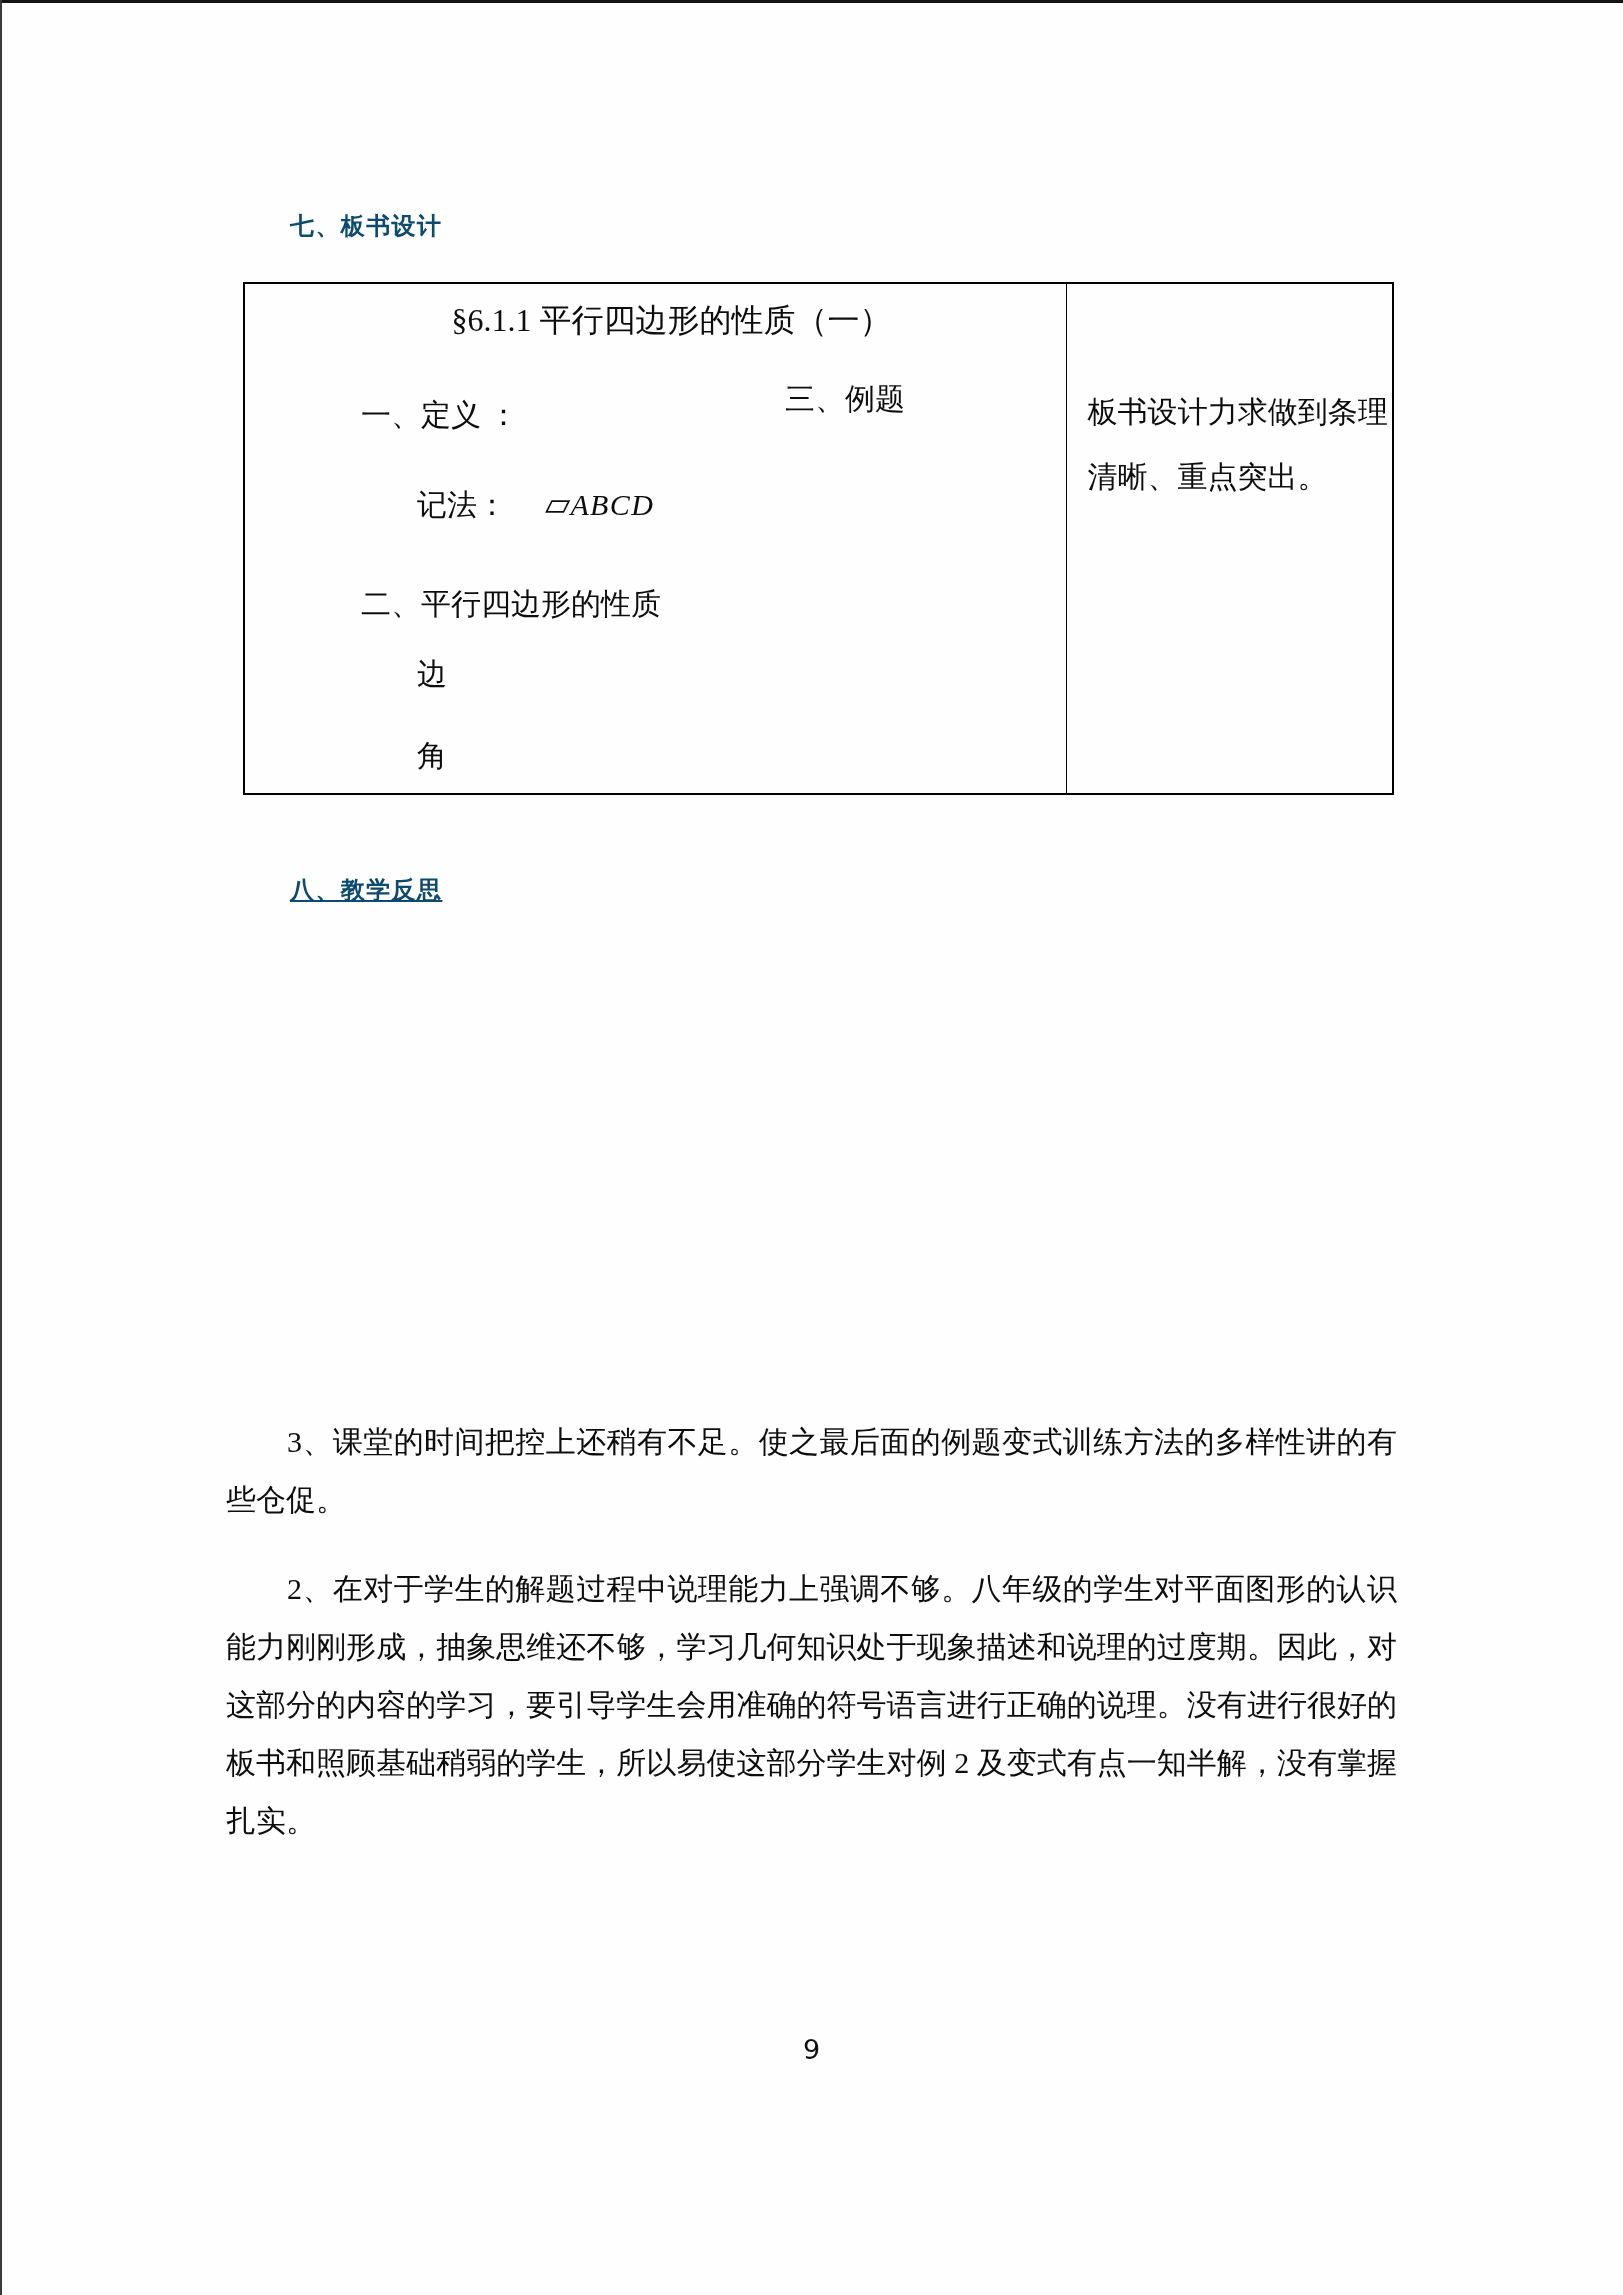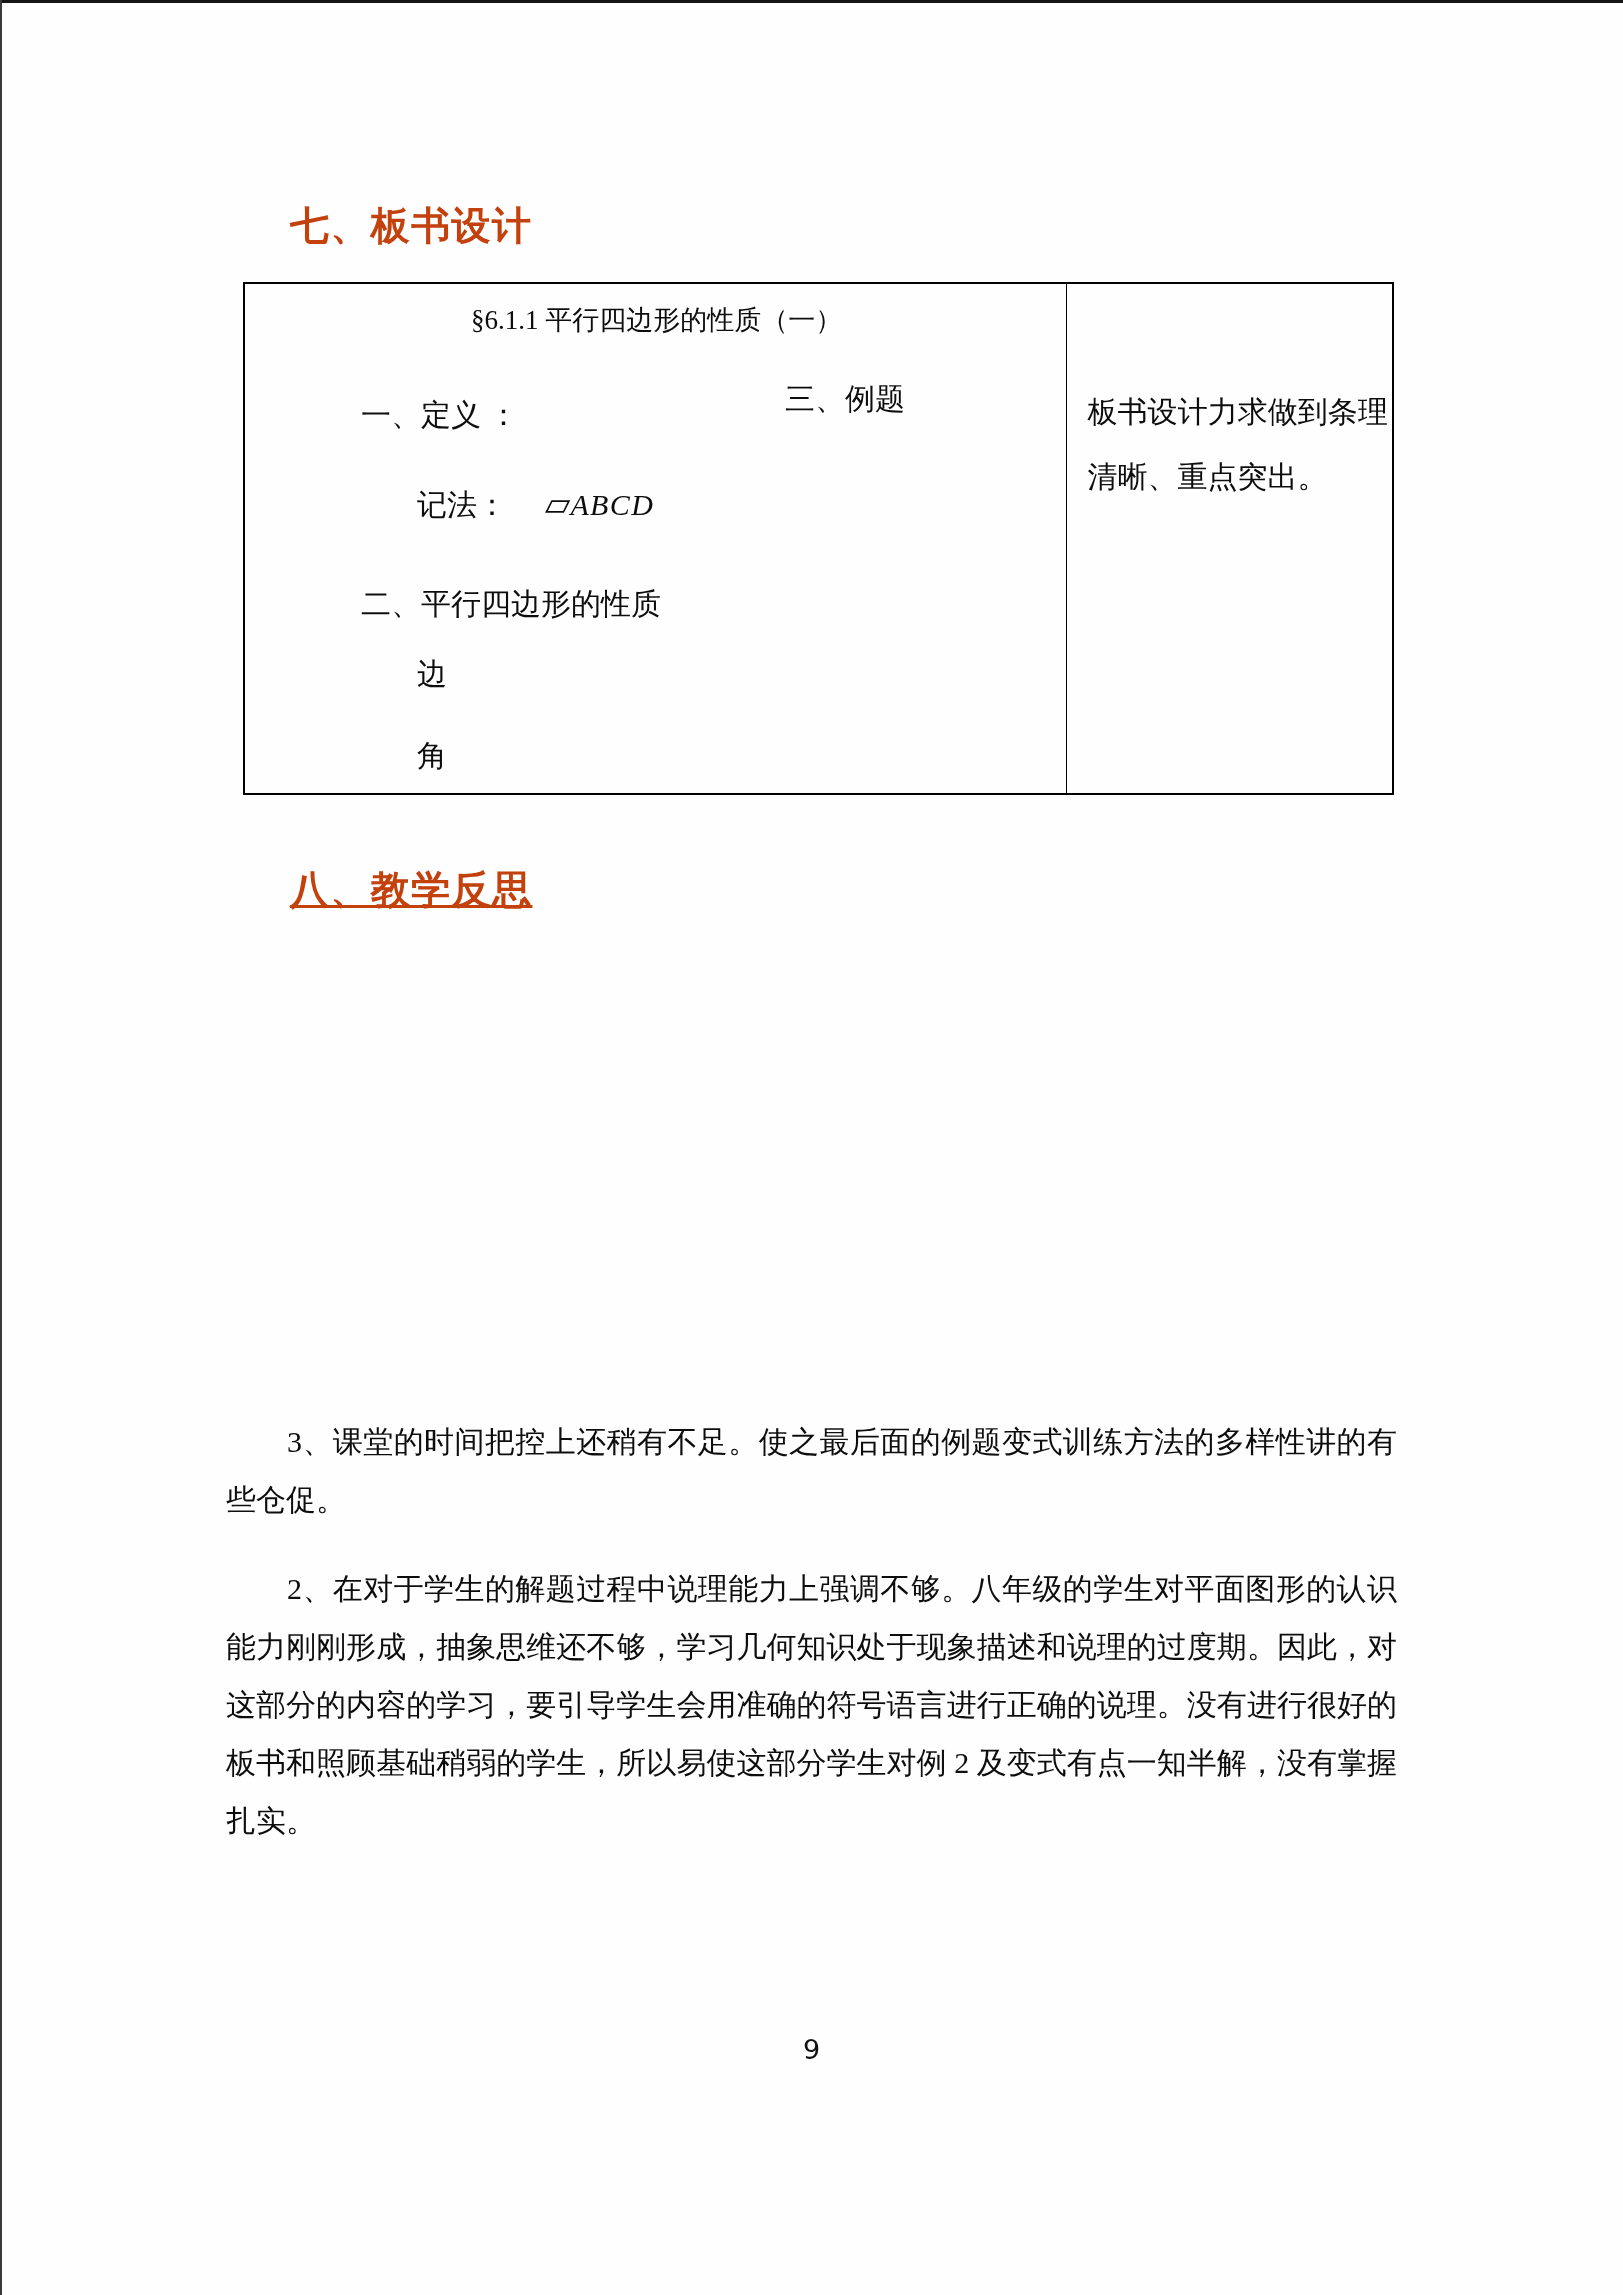--- a/index.html
+++ b/index.html
@@ -10,35 +10,35 @@
     color:#0d0d0d;
     font-family:"Liberation Serif","DejaVu Serif",serif;
     overflow:hidden;
   }
   .scan-edge-top{position:absolute;top:0;left:0;width:100%;height:3.4px;background:#151515;}
   .scan-edge-left{position:absolute;top:0;left:0;width:2px;height:100%;background:#3a3a3a;}
 
   .sec-heading{
     position:absolute;left:290px;margin:0;
     font-family:"DejaVu Sans","Liberation Sans",sans-serif;
-    font-weight:bold;font-size:39px;line-height:38px;color:#c2410c;
+    font-weight:bold;font-size:24px;line-height:38px;color:#0c4a6e;
     letter-spacing:1.4px;
   }
   #heading-board{top:207px;}
   #heading-reflection{top:871px;text-decoration:underline;}
 
   
   .board-table{
     position:absolute;top:282px;left:243px;
     width:1151px;height:513px;
     border:2px solid #000;border-top-width:2.7px;
     display:flex;box-sizing:border-box;
   }
   .bt-left{position:relative;width:822px;border-right:1.4px solid #000;box-sizing:border-box;font-size:30px;}
-  .bt-title{position:absolute;top:17.7px;left:1px;width:100%;text-align:center;font-size:27px;line-height:37px;}
+  .bt-title{position:absolute;top:17.7px;left:16px;width:100%;text-align:center;font-size:32px;line-height:37px;}
   .bt-row{position:absolute;line-height:35px;white-space:nowrap;margin-top:16px;}
   .row-definition{top:97px;left:116px;}
   .row-examples{position:absolute;top:97px;left:540px;line-height:35px;}
   .row-notation{top:186px;left:172px;text-align:center;}
   .row-properties{top:286px;left:116px;}
   .row-side{top:356px;left:172px;}
   .row-angle{top:438px;left:172px;}
   .notation-symbol{font-family:"DejaVu Sans",sans-serif;font-size:33px;margin-left:38px;}
   .notation-letters{font-style:italic;letter-spacing:1.4px;}
   .bt-right{flex:1;box-sizing:border-box;padding:95px 4.1px 0 20.5px;font-size:30px;line-height:65px;text-align:justify;}

